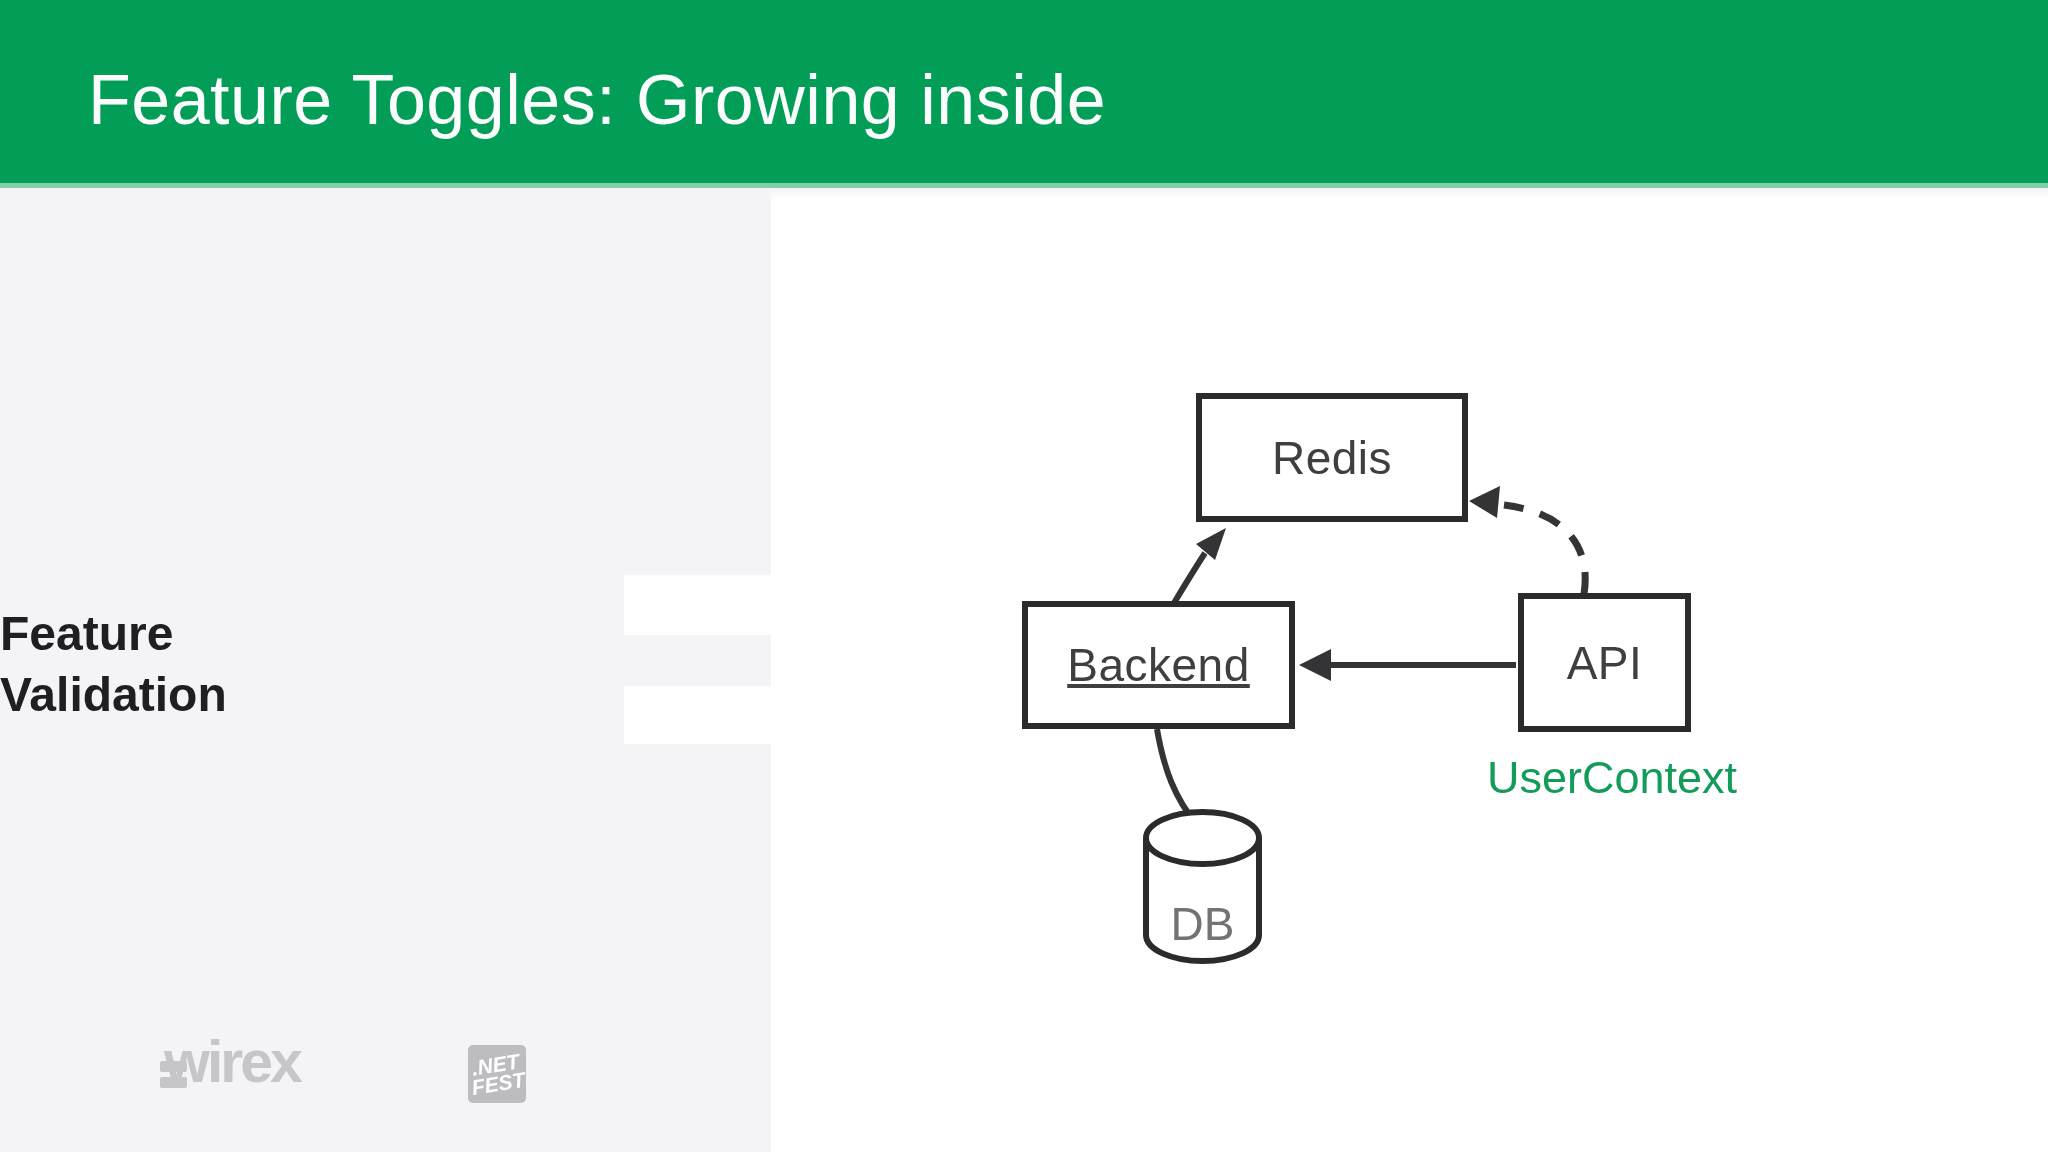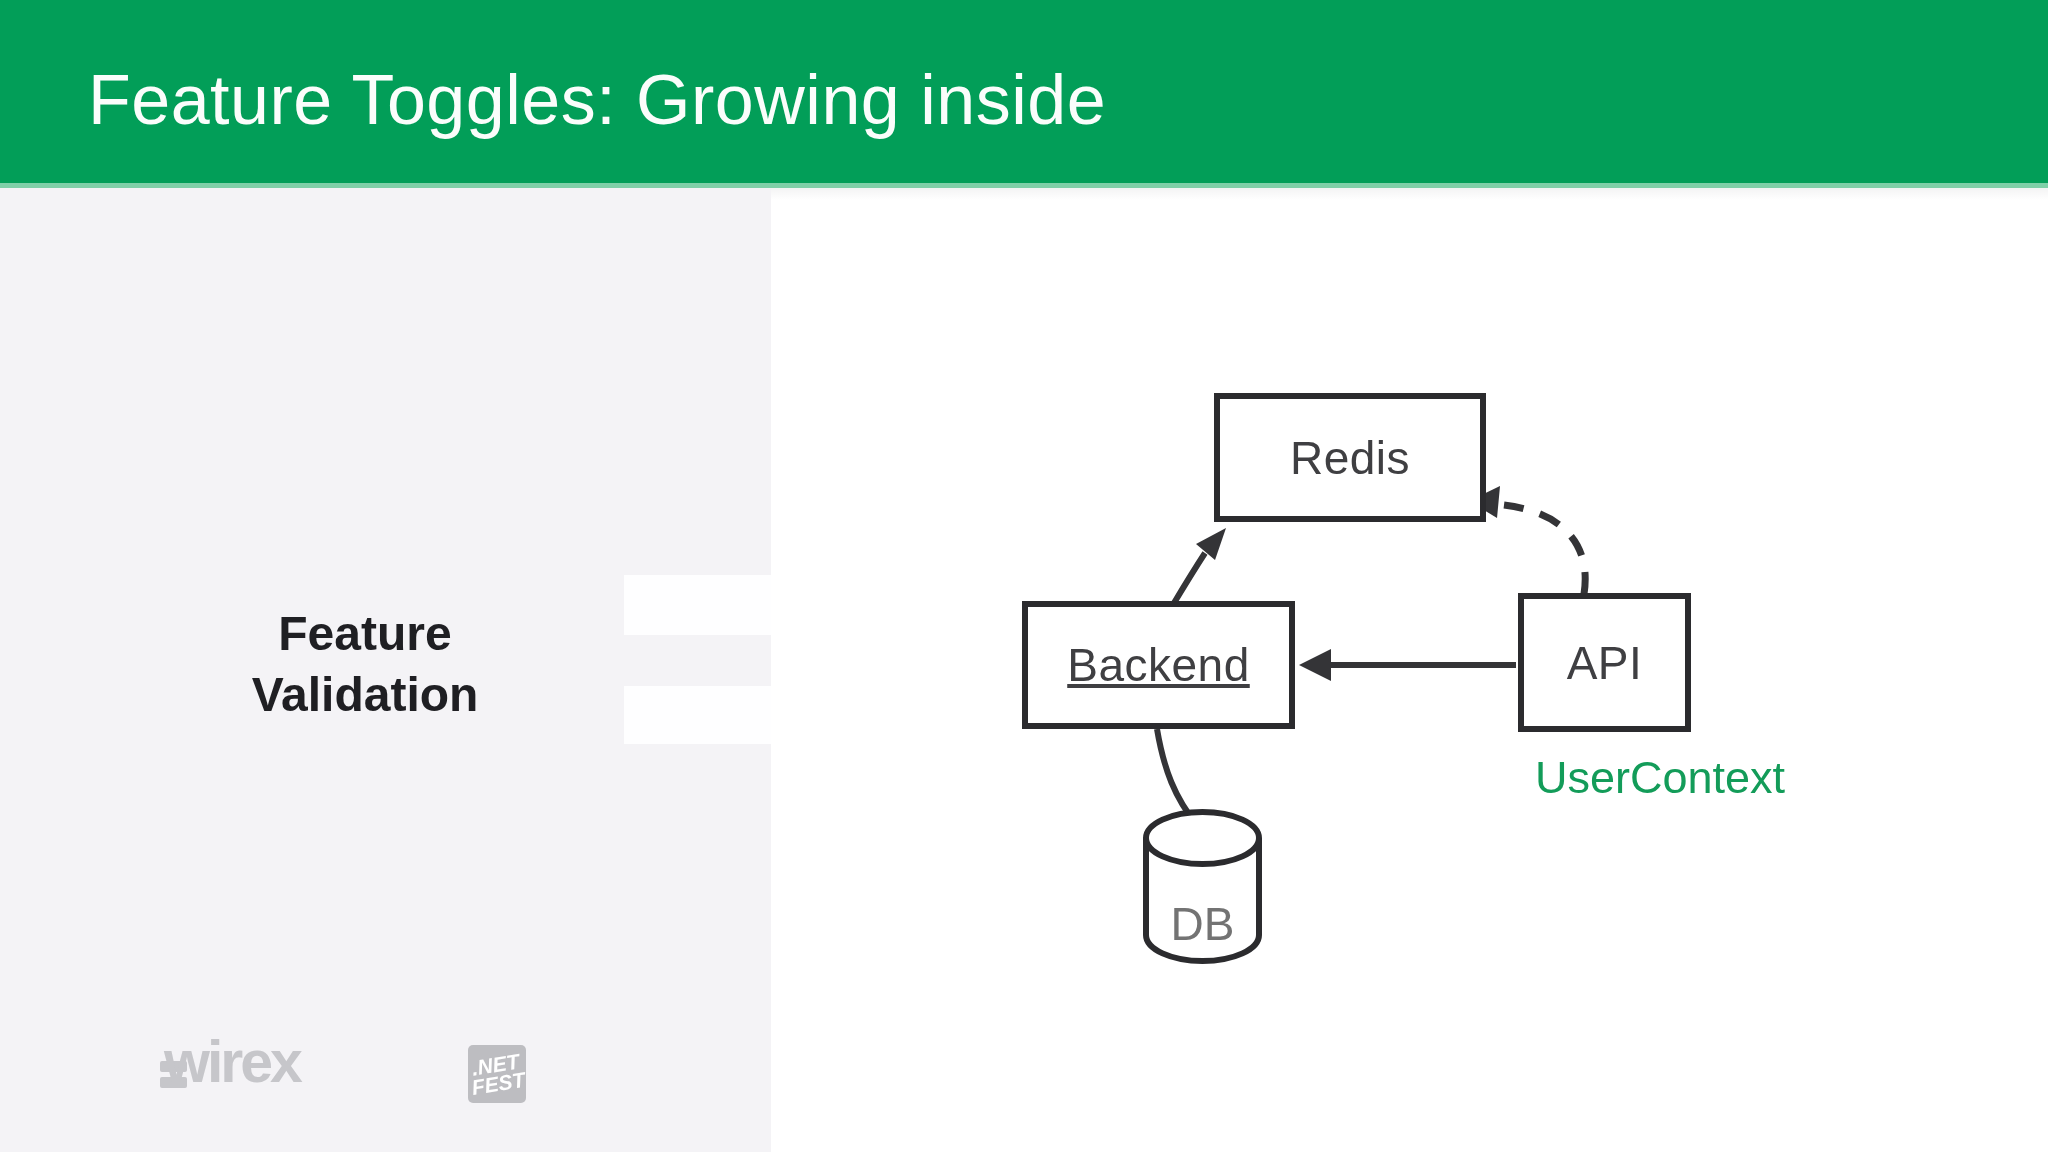--- a/index.html
+++ b/index.html
@@ -25,47 +25,47 @@
     color: #fafdfb; letter-spacing: 0.5px; white-space: nowrap;
   }
 
   
   .left-panel {
     position: absolute; left: 0; top: 188px; width: 771px; height: 964px;
     background: #f4f3f6;
   }
   .section-label {
     position: absolute; left: 0; top: 603px; width: 730px;
-    text-align: center; font-weight: 700; font-size: 48px; line-height: 61px;
+    font-weight: 700; font-size: 48px; line-height: 61px;
     color: #1f1f23;
   }
 
   
   .eq-bar { position: absolute; background: #fefeff; }
   .eq-bar.bar1 { left: 624px; top: 575px; width: 147px; height: 60px; }
   .eq-bar.bar2 { left: 624px; top: 686px; width: 147px; height: 58px; }
 
   
   .node {
     position: absolute; background: #ffffff; border: 6px solid #2b2b2e;
     display: flex; align-items: center; justify-content: center;
     font-size: 46px; color: #3f3f42; letter-spacing: 0.5px;
   }
-  .node-redis   { left: 1196px; top: 393px; width: 272px; height: 129px; margin-left: 18px; }
+  .node-redis   { left: 1196px; top: 393px; width: 272px; height: 129px; }
   .node-backend { left: 1022px; top: 601px; width: 273px; height: 128px; text-decoration: underline; }
   .node-api     { left: 1518px; top: 593px; width: 173px; height: 139px; }
 
   .db-label {
     position: absolute; left: 1140px; top: 897px; width: 125px;
     text-align: center; font-size: 46px; color: #737373;
   }
 
   .annotation-usercontext {
     position: absolute; left: 1487px; top: 752px;
-    font-size: 45px; color: #139c59; white-space: nowrap; margin-left: 48px;
+    font-size: 45px; color: #139c59; white-space: nowrap;
   }
 
   svg.diagram-lines { position: absolute; left: 0; top: 0; width: 2048px; height: 1152px; pointer-events: none; }
 
   
   .wirex-logo { position: absolute; left: 160px; top: 1020px; width: 230px; height: 90px; color: #c6c6ca; }
   .wirex-text {
     position: absolute; left: 4px; top: 0; font-size: 59px; line-height: 84px;
     font-weight: 700; letter-spacing: -3px;
   }

